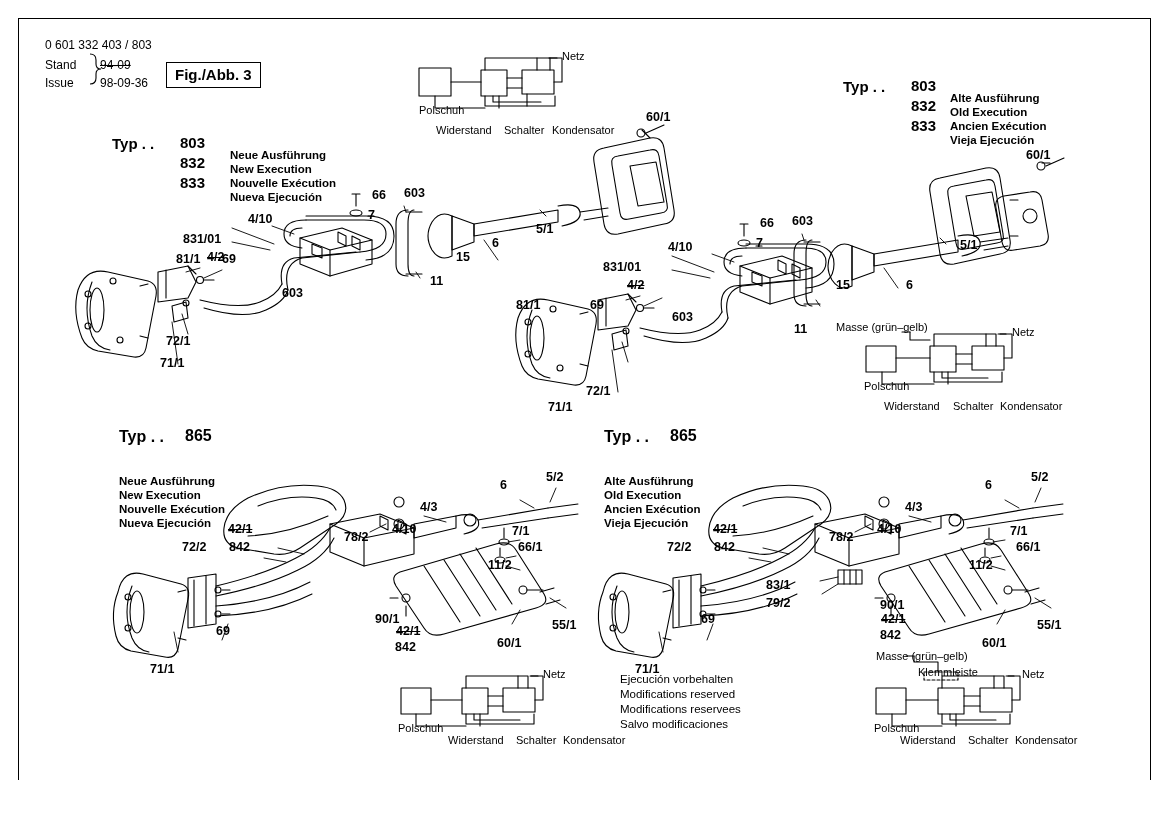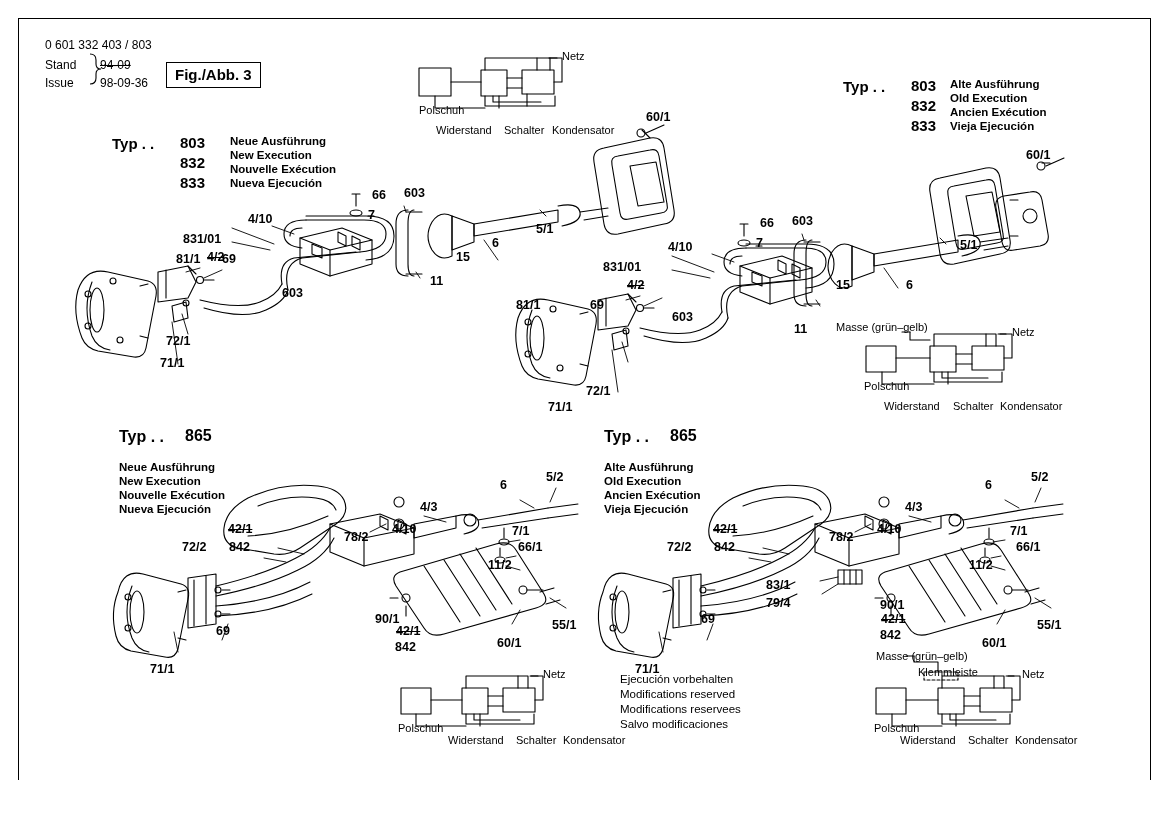--- a/index.html
+++ b/index.html
@@ -45,20 +45,21 @@
     white-space: nowrap;
     font-weight: bold;
     font-size: 15px;
   }
   .exec {
     position: absolute;
     white-space: nowrap;
     font-weight: bold;
     font-size: 11.5px;
     line-height: 14px;
+    margin-top: 14px;
   }
   .figbox {
     position: absolute;
     border: 1.6px solid #000;
     font-weight: bold;
     font-size: 15px;
     padding: 3px 8px 4px 8px;
     background: #fff;
   }
   .hdr {
@@ -541,21 +542,21 @@
   <div class="num strike" style="left:713px; top:522px;">42/1</div>
   <div class="num" style="left:829px; top:530px;">78/2</div>
   <div class="num" style="left:877px; top:522px;">4/10</div>
   <div class="num" style="left:905px; top:500px;">4/3</div>
   <div class="num" style="left:985px; top:478px;">6</div>
   <div class="num" style="left:1031px; top:470px;">5/2</div>
   <div class="num" style="left:1010px; top:524px;">7/1</div>
   <div class="num" style="left:1016px; top:540px;">66/1</div>
   <div class="num" style="left:969px; top:558px;">11/2</div>
   <div class="num" style="left:766px; top:578px;">83/1</div>
-  <div class="num" style="left:766px; top:596px;">79/4</div>
+  <div class="num" style="left:766px; top:596px;">79/2</div>
   <div class="num" style="left:701px; top:612px;">69</div>
   <div class="num" style="left:635px; top:662px;">71/1</div>
   <div class="num" style="left:880px; top:598px;">90/1</div>
   <div class="num" style="left:880px; top:628px;">842</div>
   <div class="num strike" style="left:881px; top:612px;">42/1</div>
   <div class="num" style="left:982px; top:636px;">60/1</div>
   <div class="num" style="left:1037px; top:618px;">55/1</div>
 
   <div class="footer" style="left:620px; top:672px;">Ejecución vorbehalten
 Modifications reserved

